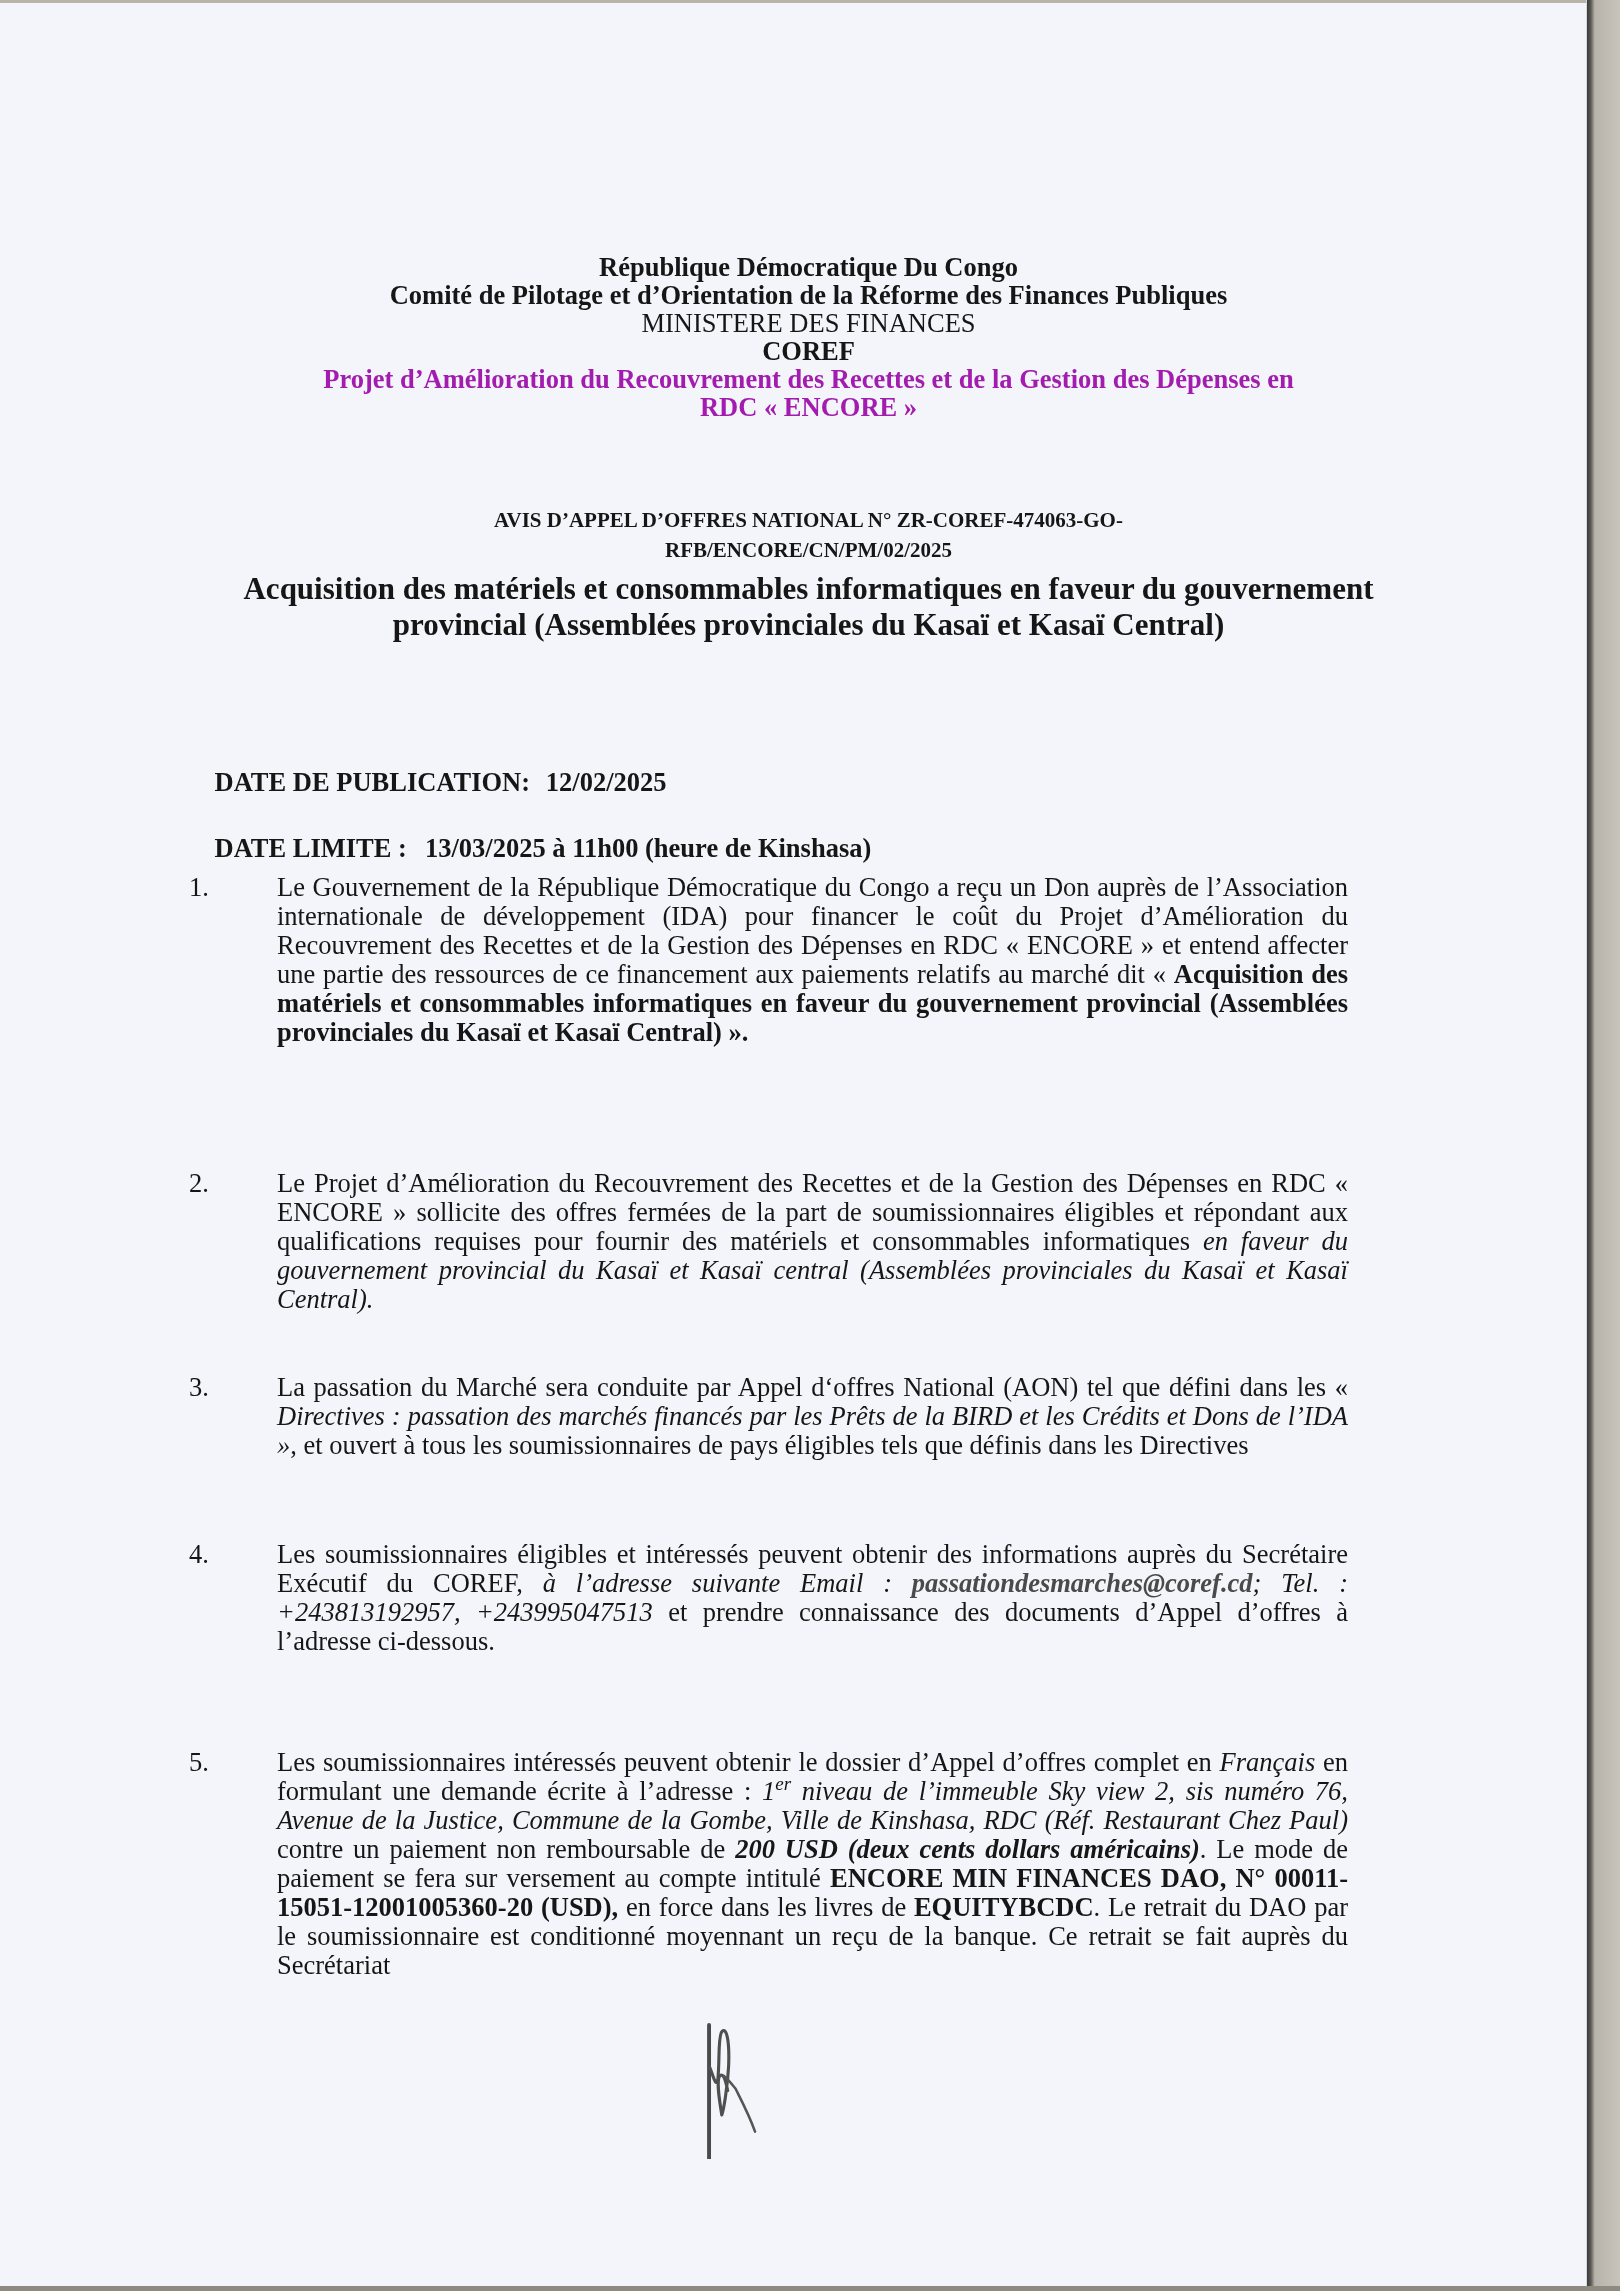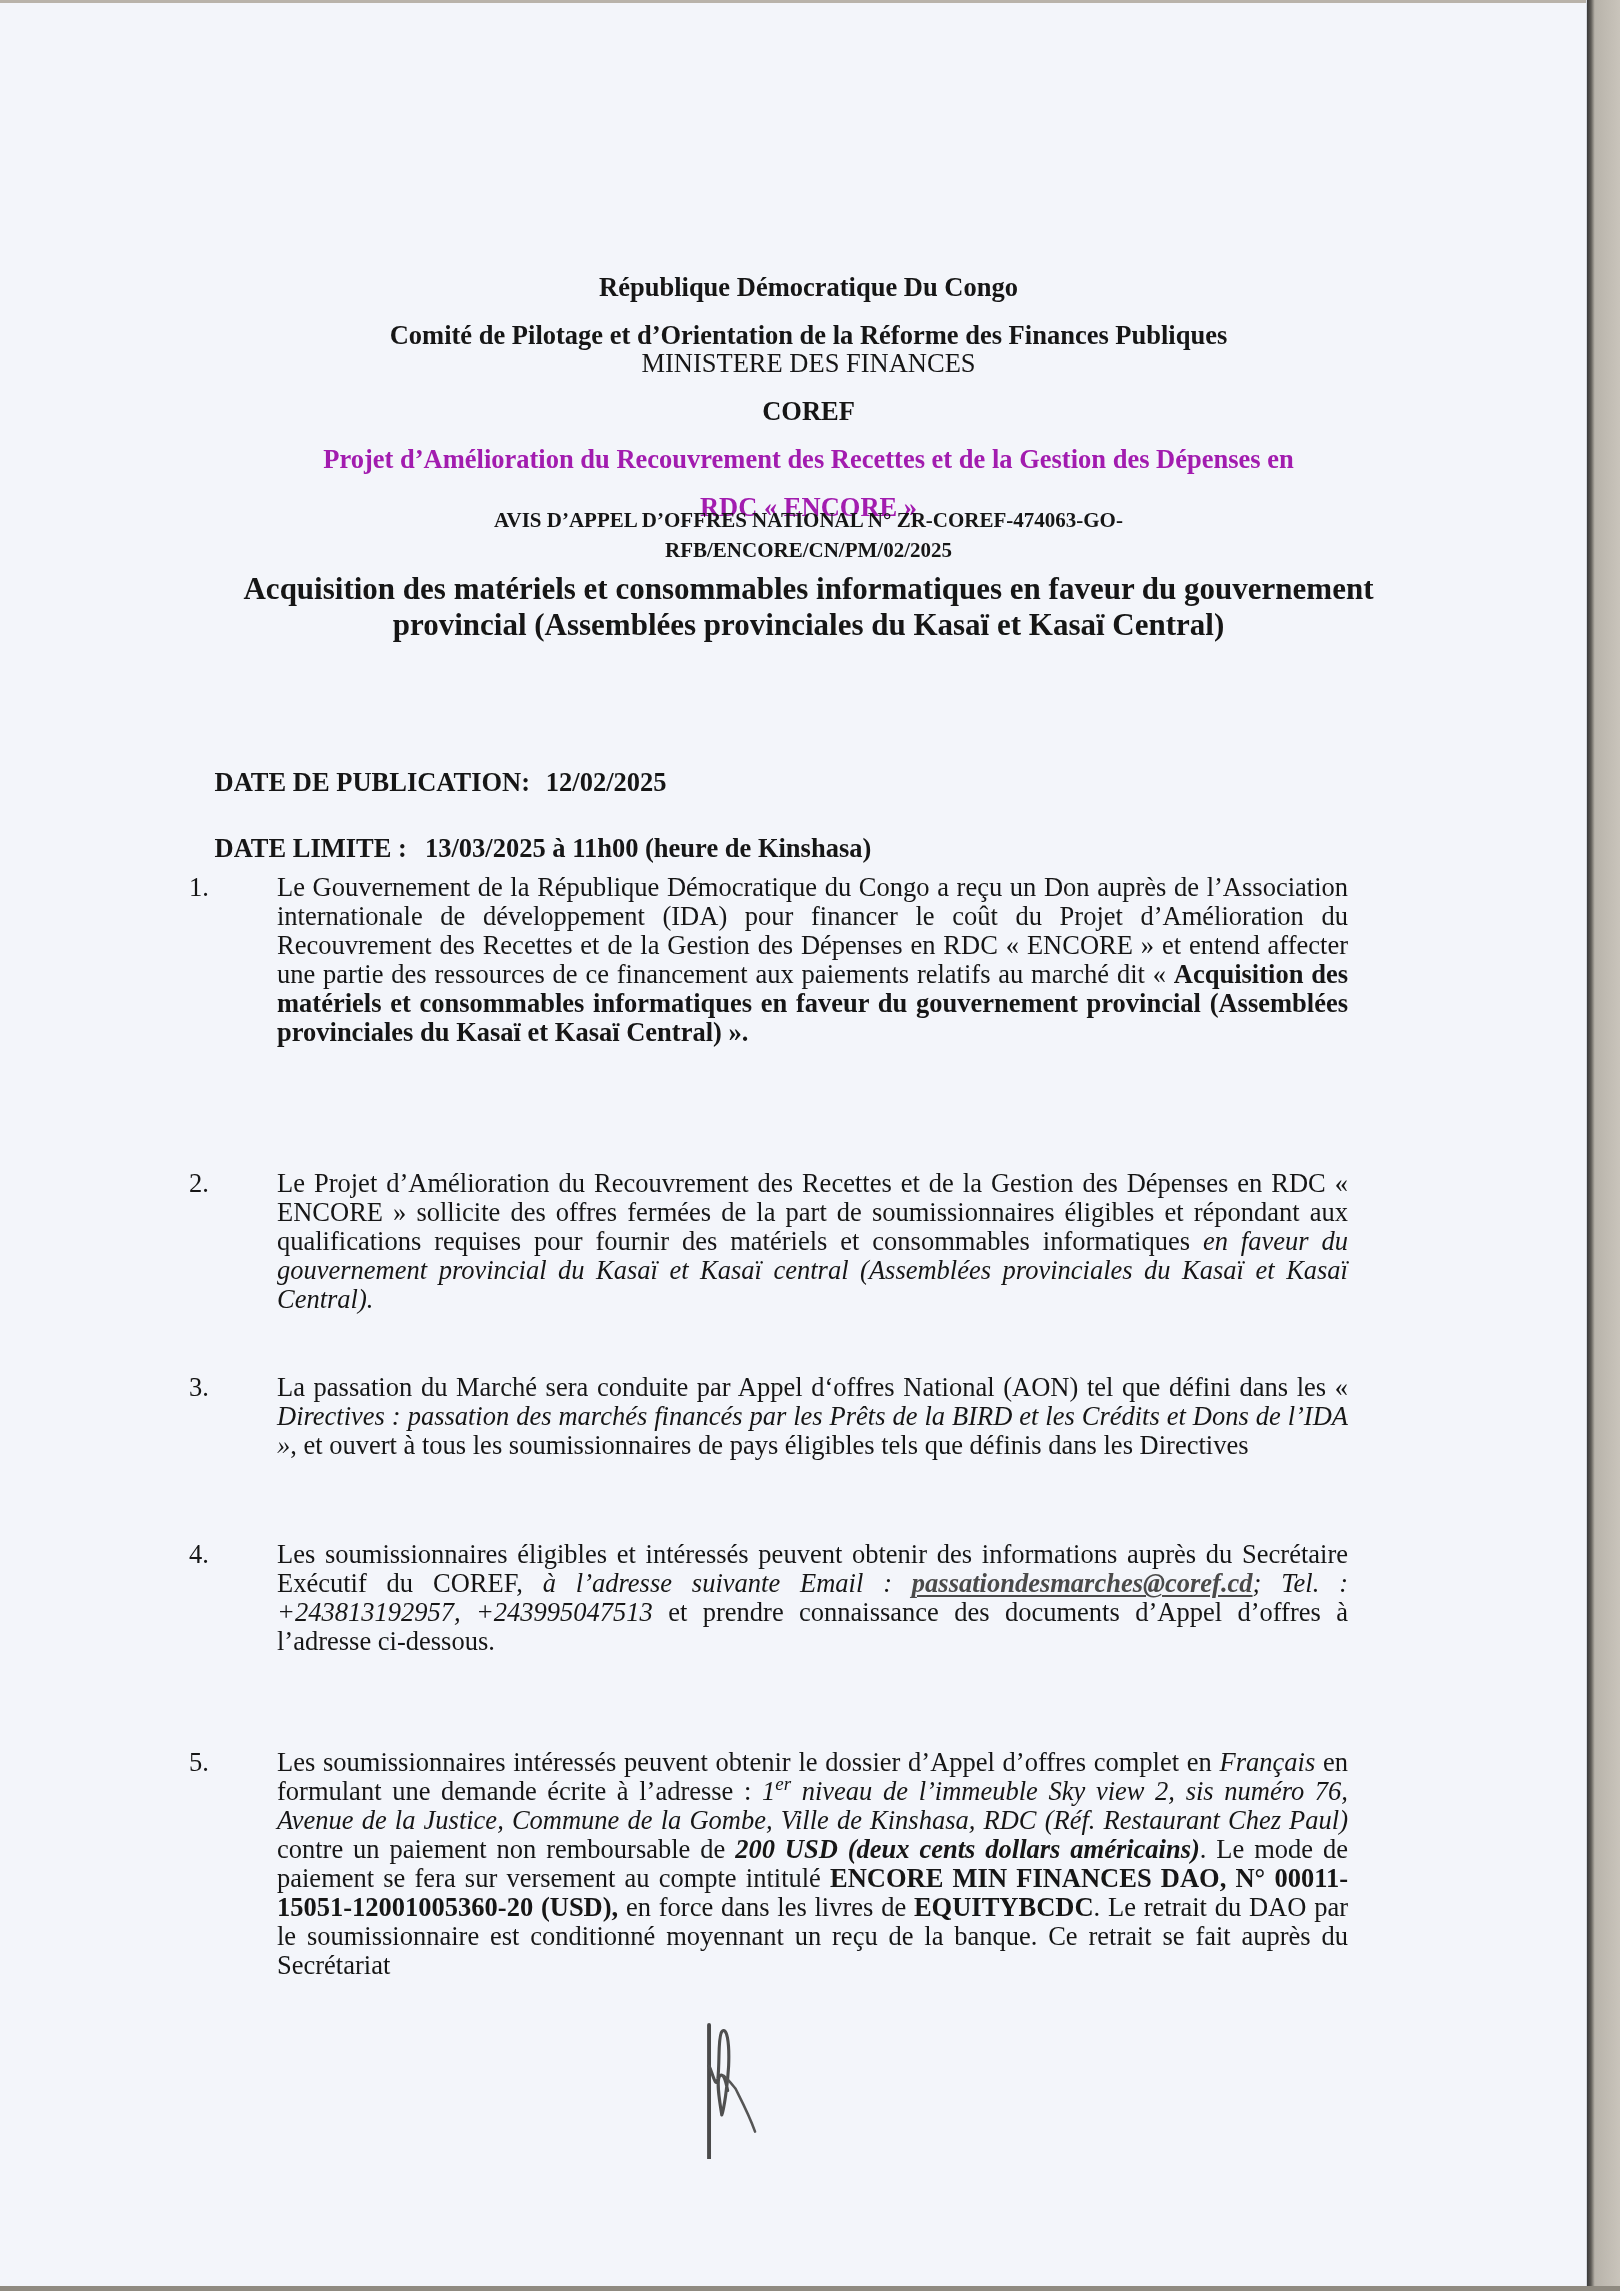--- a/index.html
+++ b/index.html
@@ -37,21 +37,21 @@
       left: 147px;
       top: 253px;
       width: 1323px;
       text-align: center;
     }
     .h-line {
       font-size: 26.5px;
       line-height: 28px;
       margin: 0;
     }
-    .bold { font-weight: bold; margin-top: 20px; }
+    .bold { font-weight: bold; }
     .gray { color: #a21caf; }
 
     .title-block {
       position: absolute;
       left: 147px;
       top: 505px;
       width: 1323px;
       text-align: center;
     }
     .notice-ref {
@@ -105,21 +105,20 @@
       text-align-last: left;
     }
     .it { font-style: italic; }
     .b { font-weight: bold; }
     .bi { font-weight: bold; font-style: italic; }
     sup { font-size: 19px; line-height: 0; vertical-align: 9.8px; }
     .email {
       font-style: italic;
       font-weight: bold;
       color: #4a4a4a;
-      text-decoration: underline;
       text-decoration-thickness: 2px;
       text-underline-offset: 2.9px;
     }
 
     .signature {
       position: absolute;
       left: 700px;
       top: 2022px;
       width: 69px;
       height: 137px;

